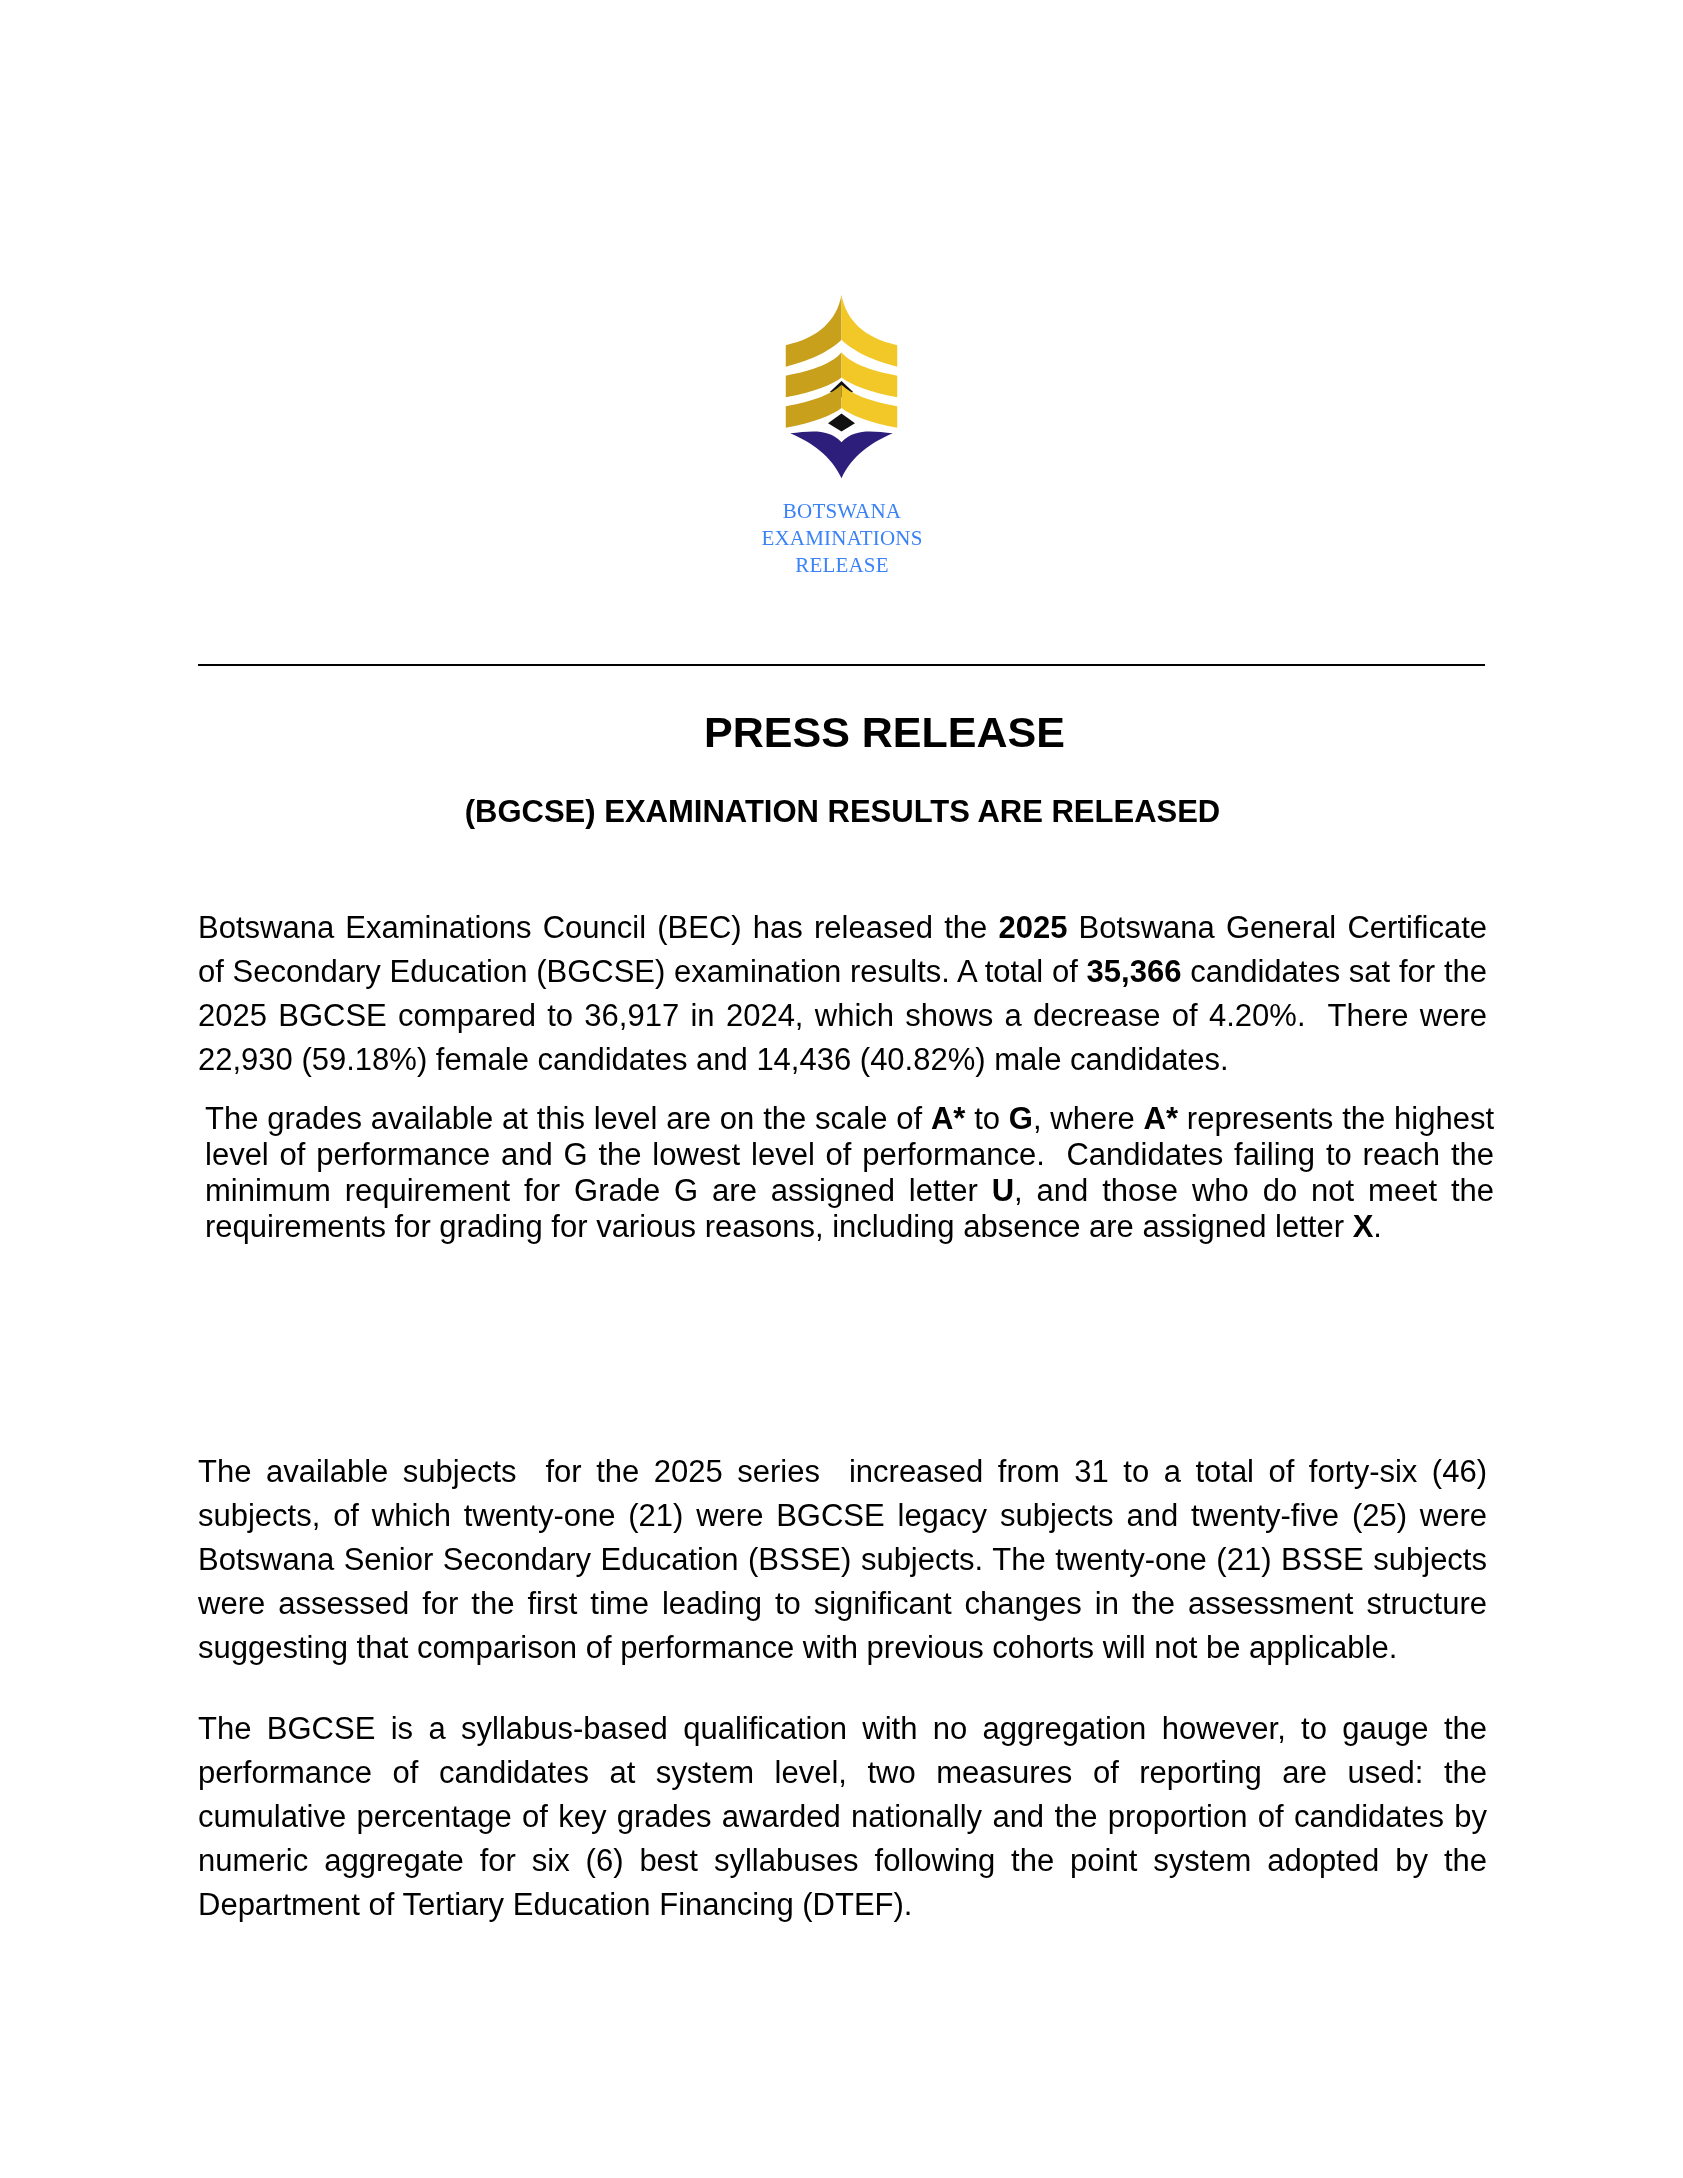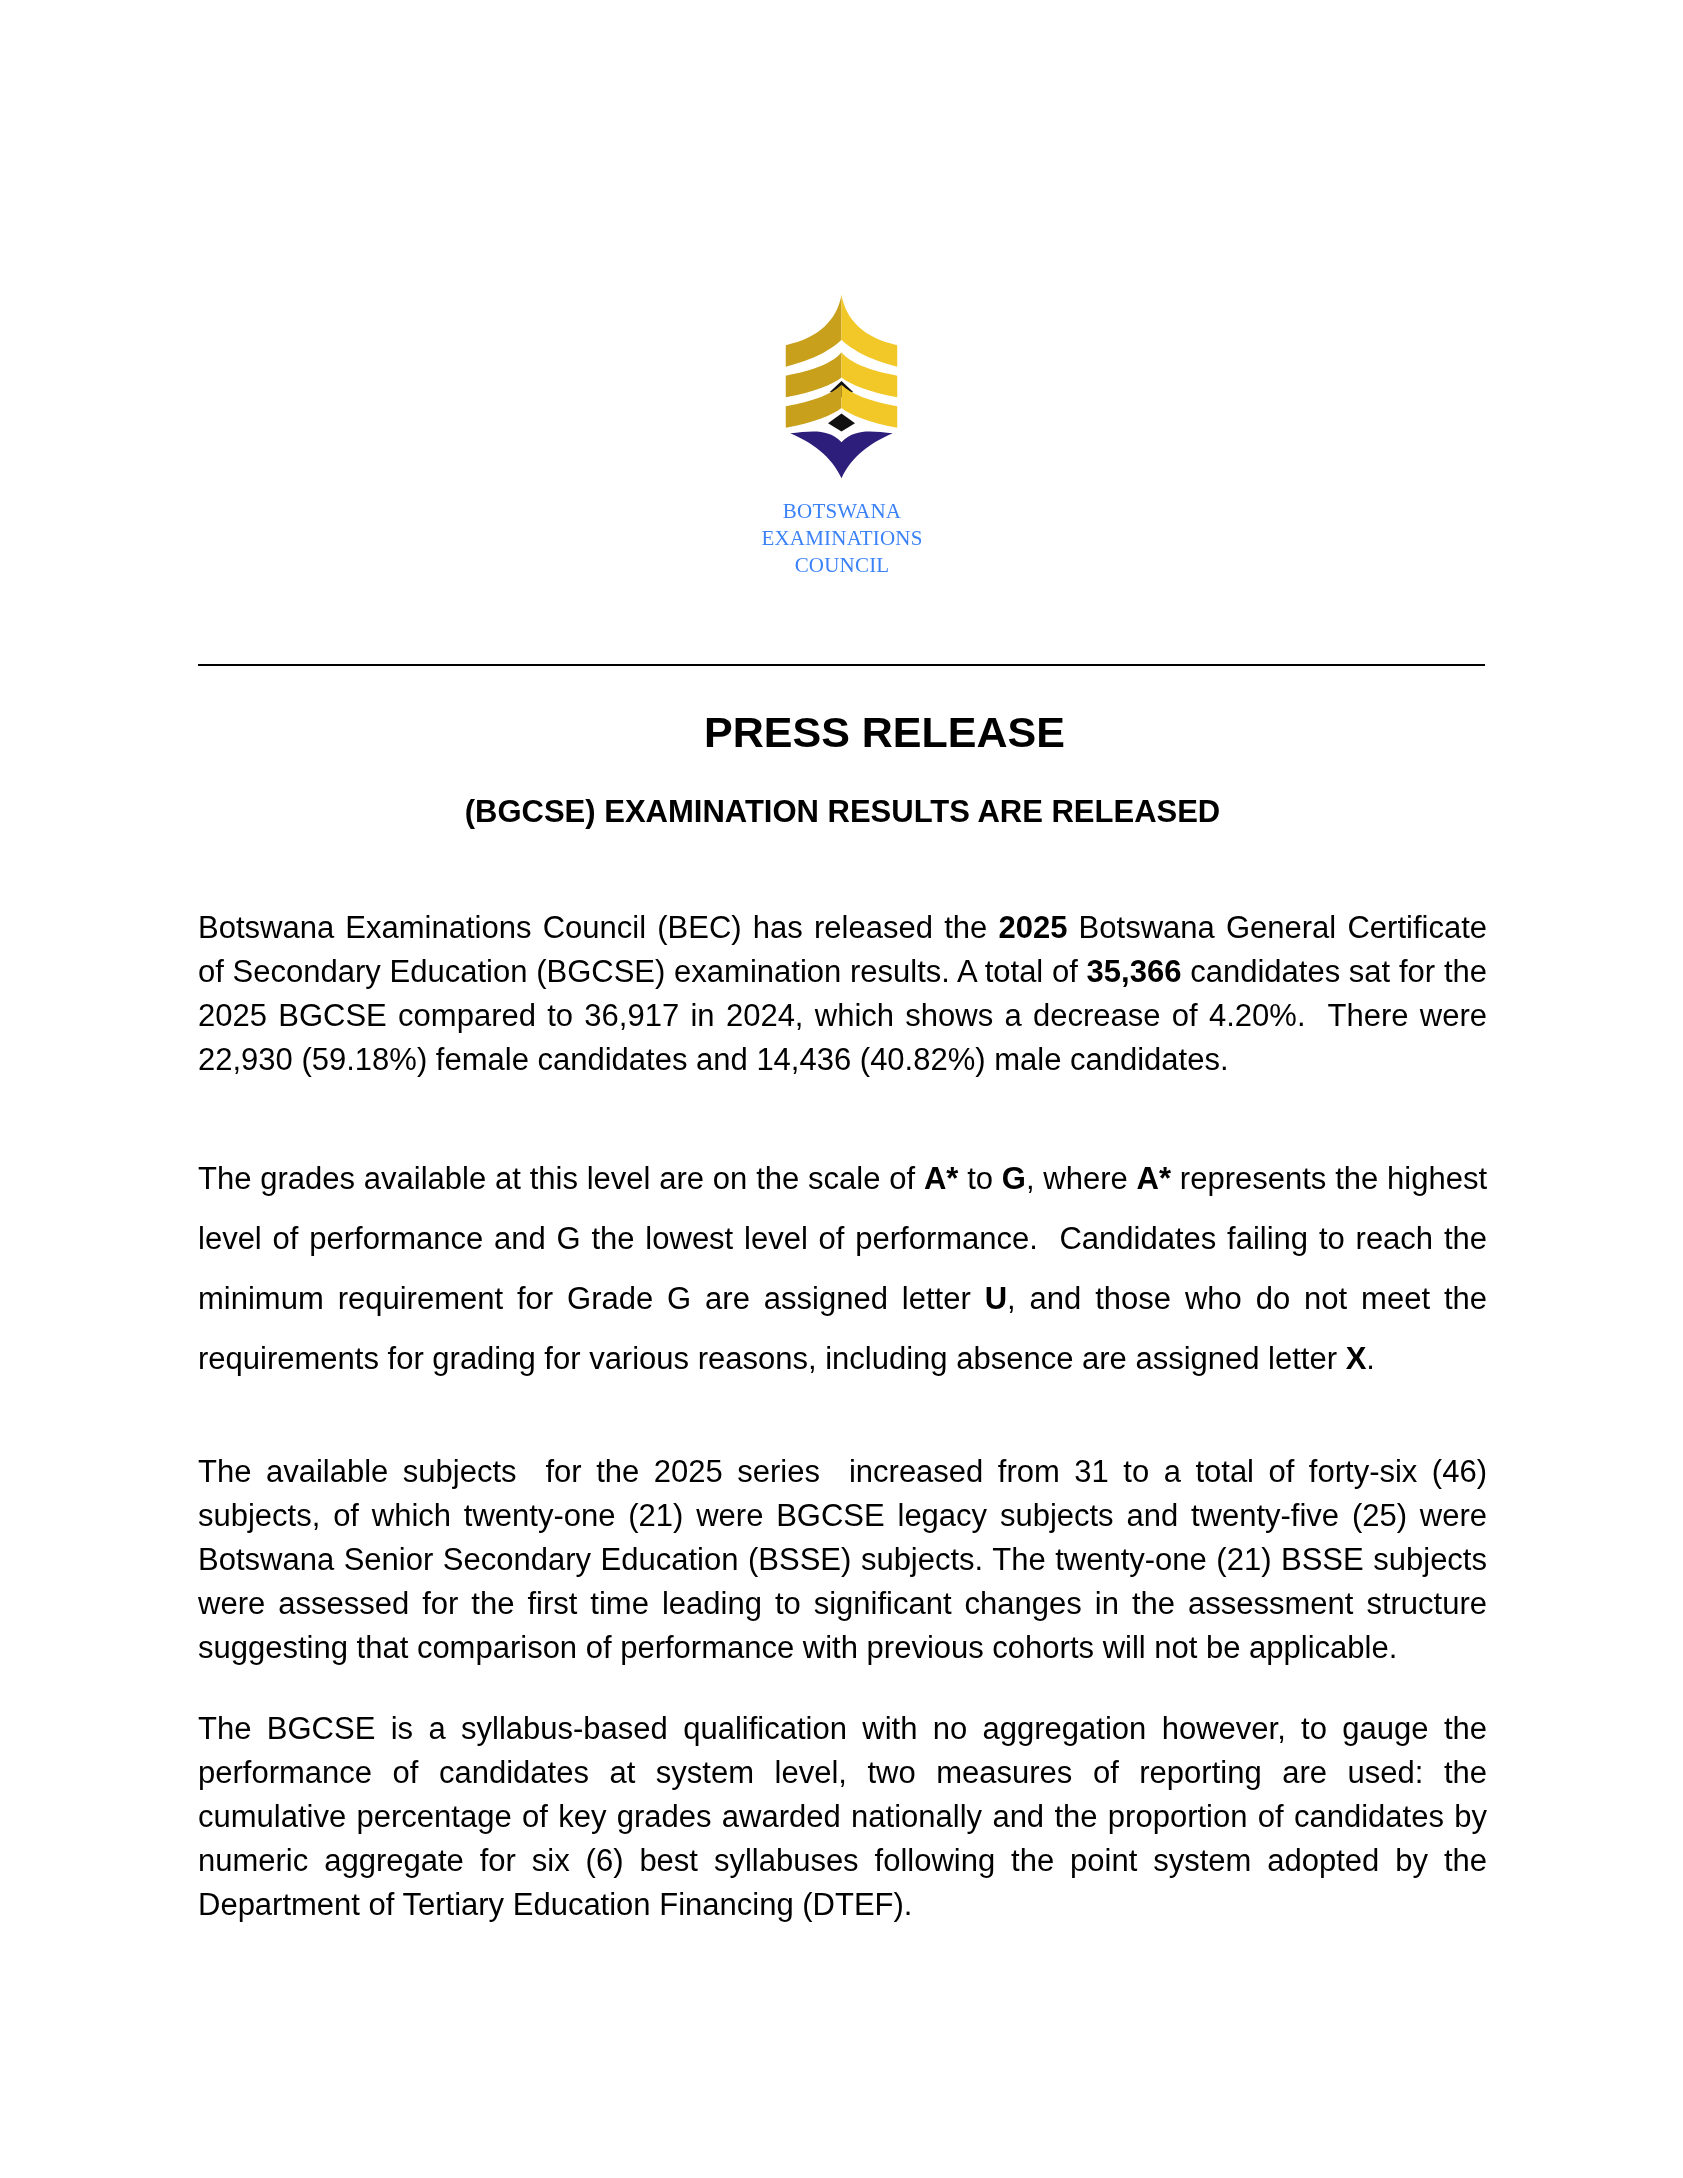--- a/index.html
+++ b/index.html
@@ -77,21 +77,21 @@
     position: absolute;
     left: 198px;
     width: 1289px;
     margin: 0;
     font-size: 31px;
     text-align: justify;
     white-space: pre-wrap;
   }
   .para b { font-weight: bold; }
   #p1 { top: 906px; line-height: 44px; }
-  #p2 { top: 1149px; line-height: 60px; }
+  #p2 { top: 1101px; line-height: 36px; margin-left: 7px; }
   #p3 { top: 1450px; line-height: 44px; }
   #p4 { top: 1707px; line-height: 44px; }
 </style>
 </head>
 <body>
 
 <div class="page">
 
   <div class="logo">
     <svg viewBox="0 0 130 208" xmlns="http://www.w3.org/2000/svg">
@@ -115,21 +115,21 @@
 
       <path id="lg-d3" d="M65 134 L80 145 L65 154 L50 145 Z" fill="#111111"></path>
 
       <path id="lg-p" d="M8 156 C30 154 50 150 65 166 C80 150 100 154 122 156 C98 166 76 182 65 206 C54 182 32 166 8 156 Z" fill="#2D1E7C"></path>
     </svg>
   </div>
 
   <div class="org-name">
     <div>BOTSWANA</div>
     <div>EXAMINATIONS</div>
-    <div>COUNCIL</div>
+    <div>RELEASE</div>
   </div>
 
   <div class="separator"></div>
 
   <h1 class="press-title">PRESS RELEASE</h1>
 
   <h2 class="headline">
     <div>(BGCSE) EXAMINATION RESULTS ARE RELEASED</div>
   </h2>
 

